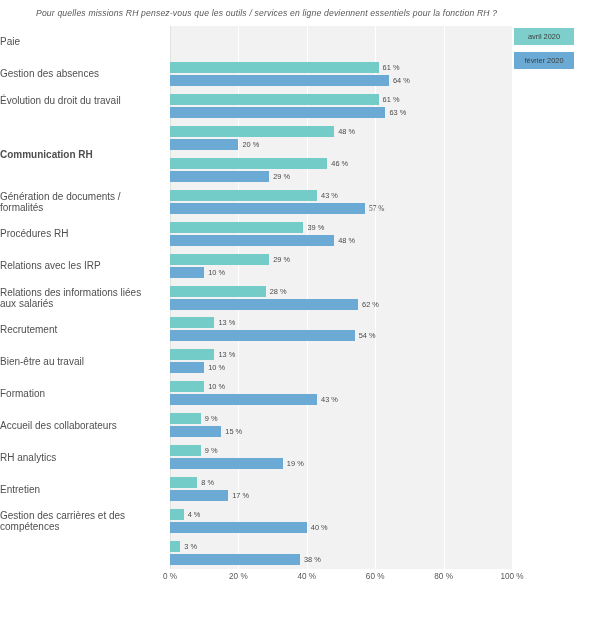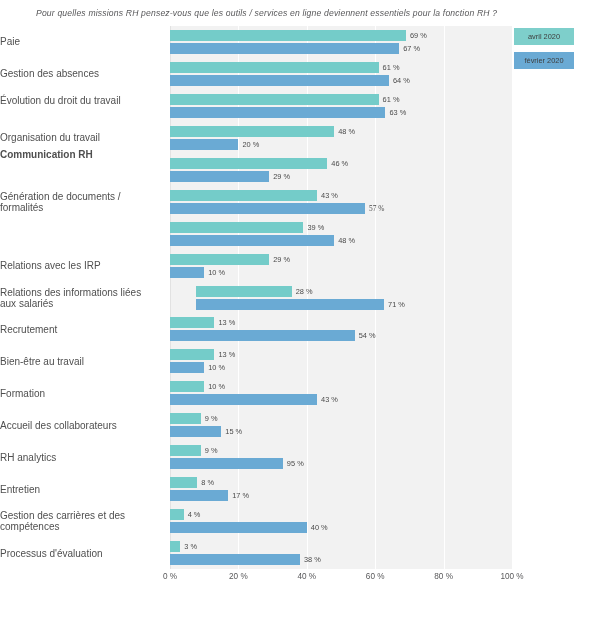--- a/index.html
+++ b/index.html
@@ -101,51 +101,44 @@
 <body>
 
 <div id="chart-root">
 
   <div class="chart-title">Pour quelles missions RH pensez-vous que les outils / services en ligne deviennent essentiels pour la fonction RH ?</div>
 
   <div class="cats">
       <div class="cat" style="top: 10.4706px;">Paie</div>
       <div class="cat" style="top: 42.4118px;">Gestion des absences</div>
       <div class="cat" style="top: 68.8529px;">Évolution du droit du travail</div>
-      <div class="cat" style="top: 106.294px;">Organisation du travail</div>
       <div class="cat" style="top: 123px; font-weight: bold;">Communication RH</div>
       <div class="cat" style="top: 164.676px;">Génération de documents / formalités</div>
+      <div class="cat" style="top: 202.118px;">Procédures RH</div>
       <div class="cat" style="top: 234.059px; padding-left: 28px;">Relations avec les IRP</div>
       <div class="cat" style="top: 260.5px;">Relations des informations liées aux salariés</div>
       <div class="cat" style="top: 297.941px; padding-left: 44px;">Recrutement</div>
       <div class="cat" style="top: 329.882px;">Bien-être au travail</div>
       <div class="cat" style="top: 361.824px;">Formation</div>
       <div class="cat" style="top: 393.765px;">Accueil des collaborateurs</div>
       <div class="cat" style="top: 425.706px;">RH analytics</div>
       <div class="cat" style="top: 457.647px;">Entretien</div>
       <div class="cat" style="top: 484.088px;">Gestion des carrières et des compétences</div>
-      <div class="cat" style="top: 521.529px;">Processus d'évaluation</div>
     </div>
 
   <div class="plot">
     <div class="gridlines">
         <div class="axis-zero" style="left: 0px;"></div>
         <div class="gridline" style="left: 68.4px;"></div>
         <div class="gridline" style="left: 136.8px;"></div>
         <div class="gridline" style="left: 205.2px;"></div>
         <div class="gridline" style="left: 273.6px;"></div>
         <div class="gridline" style="left: 342px;"></div>
       </div>
     <div class="rows">
-        <div class="row" style="top: 3.97059px; height: 24px;">
-          <div class="bar a" style="width: 235.98px; background: rgb(116, 204, 201);"></div>
-          <div class="val a" style="left: 239.98px;">69 %</div>
-          <div class="bar b" style="width: 229.14px; background: rgb(106, 170, 212);"></div>
-          <div class="val b" style="left: 233.14px;">67 %</div>
-        </div>
         <div class="row" style="top: 35.9118px; height: 24px;">
           <div class="bar a" style="width: 208.62px; background: rgb(116, 204, 201);"></div>
           <div class="val a" style="left: 212.62px;">61 %</div>
           <div class="bar b" style="width: 218.88px; background: rgb(106, 170, 212);"></div>
           <div class="val b" style="left: 222.88px;">64 %</div>
         </div>
         <div class="row" style="top: 67.8529px; height: 24px;">
           <div class="bar a" style="width: 208.62px; background: rgb(116, 204, 201);"></div>
           <div class="val a" style="left: 212.62px;">61 %</div>
           <div class="bar b" style="width: 215.46px; background: rgb(106, 170, 212);"></div>
@@ -174,25 +167,25 @@
           <div class="val a" style="left: 137.38px;">39 %</div>
           <div class="bar b" style="width: 164.16px; background: rgb(106, 170, 212);"></div>
           <div class="val b" style="left: 168.16px;">48 %</div>
         </div>
         <div class="row" style="top: 227.559px; height: 24px;">
           <div class="bar a" style="width: 99.18px; background: rgb(116, 204, 201);"></div>
           <div class="val a" style="left: 103.18px;">29 %</div>
           <div class="bar b" style="width: 34.2px; background: rgb(106, 170, 212);"></div>
           <div class="val b" style="left: 38.2px;">10 %</div>
         </div>
-        <div class="row" style="top: 259.5px; height: 24px; margin-left: 26px;">
+        <div class="row" style="top: 259.5px; height: 24px;">
           <div class="bar a" style="width: 95.76px; background: rgb(116, 204, 201);"></div>
           <div class="val a" style="left: 99.76px;">28 %</div>
           <div class="bar b" style="width: 188.1px; background: rgb(106, 170, 212);"></div>
-          <div class="val b" style="left: 192.1px;">71 %</div>
+          <div class="val b" style="left: 192.1px;">62 %</div>
         </div>
         <div class="row" style="top: 291.441px; height: 24px;">
           <div class="bar a" style="width: 44.46px; background: rgb(116, 204, 201);"></div>
           <div class="val a" style="left: 48.46px;">13 %</div>
           <div class="bar b" style="width: 184.68px; background: rgb(106, 170, 212);"></div>
           <div class="val b" style="left: 188.68px;">54 %</div>
         </div>
         <div class="row" style="top: 323.382px; height: 24px;">
           <div class="bar a" style="width: 44.46px; background: rgb(116, 204, 201);"></div>
           <div class="val a" style="left: 48.46px;">13 %</div>
@@ -208,21 +201,21 @@
         <div class="row" style="top: 387.265px; height: 24px;">
           <div class="bar a" style="width: 30.78px; background: rgb(116, 204, 201);"></div>
           <div class="val a" style="left: 34.78px;">9 %</div>
           <div class="bar b" style="width: 51.3px; background: rgb(106, 170, 212);"></div>
           <div class="val b" style="left: 55.3px;">15 %</div>
         </div>
         <div class="row" style="top: 419.206px; height: 24px;">
           <div class="bar a" style="width: 30.78px; background: rgb(116, 204, 201);"></div>
           <div class="val a" style="left: 34.78px;">9 %</div>
           <div class="bar b" style="width: 112.86px; background: rgb(106, 170, 212);"></div>
-          <div class="val b" style="left: 116.86px;">95 %</div>
+          <div class="val b" style="left: 116.86px;">19 %</div>
         </div>
         <div class="row" style="top: 451.147px; height: 24px;">
           <div class="bar a" style="width: 27.36px; background: rgb(116, 204, 201);"></div>
           <div class="val a" style="left: 31.36px;">8 %</div>
           <div class="bar b" style="width: 58.14px; background: rgb(106, 170, 212);"></div>
           <div class="val b" style="left: 62.14px;">17 %</div>
         </div>
         <div class="row" style="top: 483.088px; height: 24px;">
           <div class="bar a" style="width: 13.68px; background: rgb(116, 204, 201);"></div>
           <div class="val a" style="left: 17.68px;">4 %</div>

